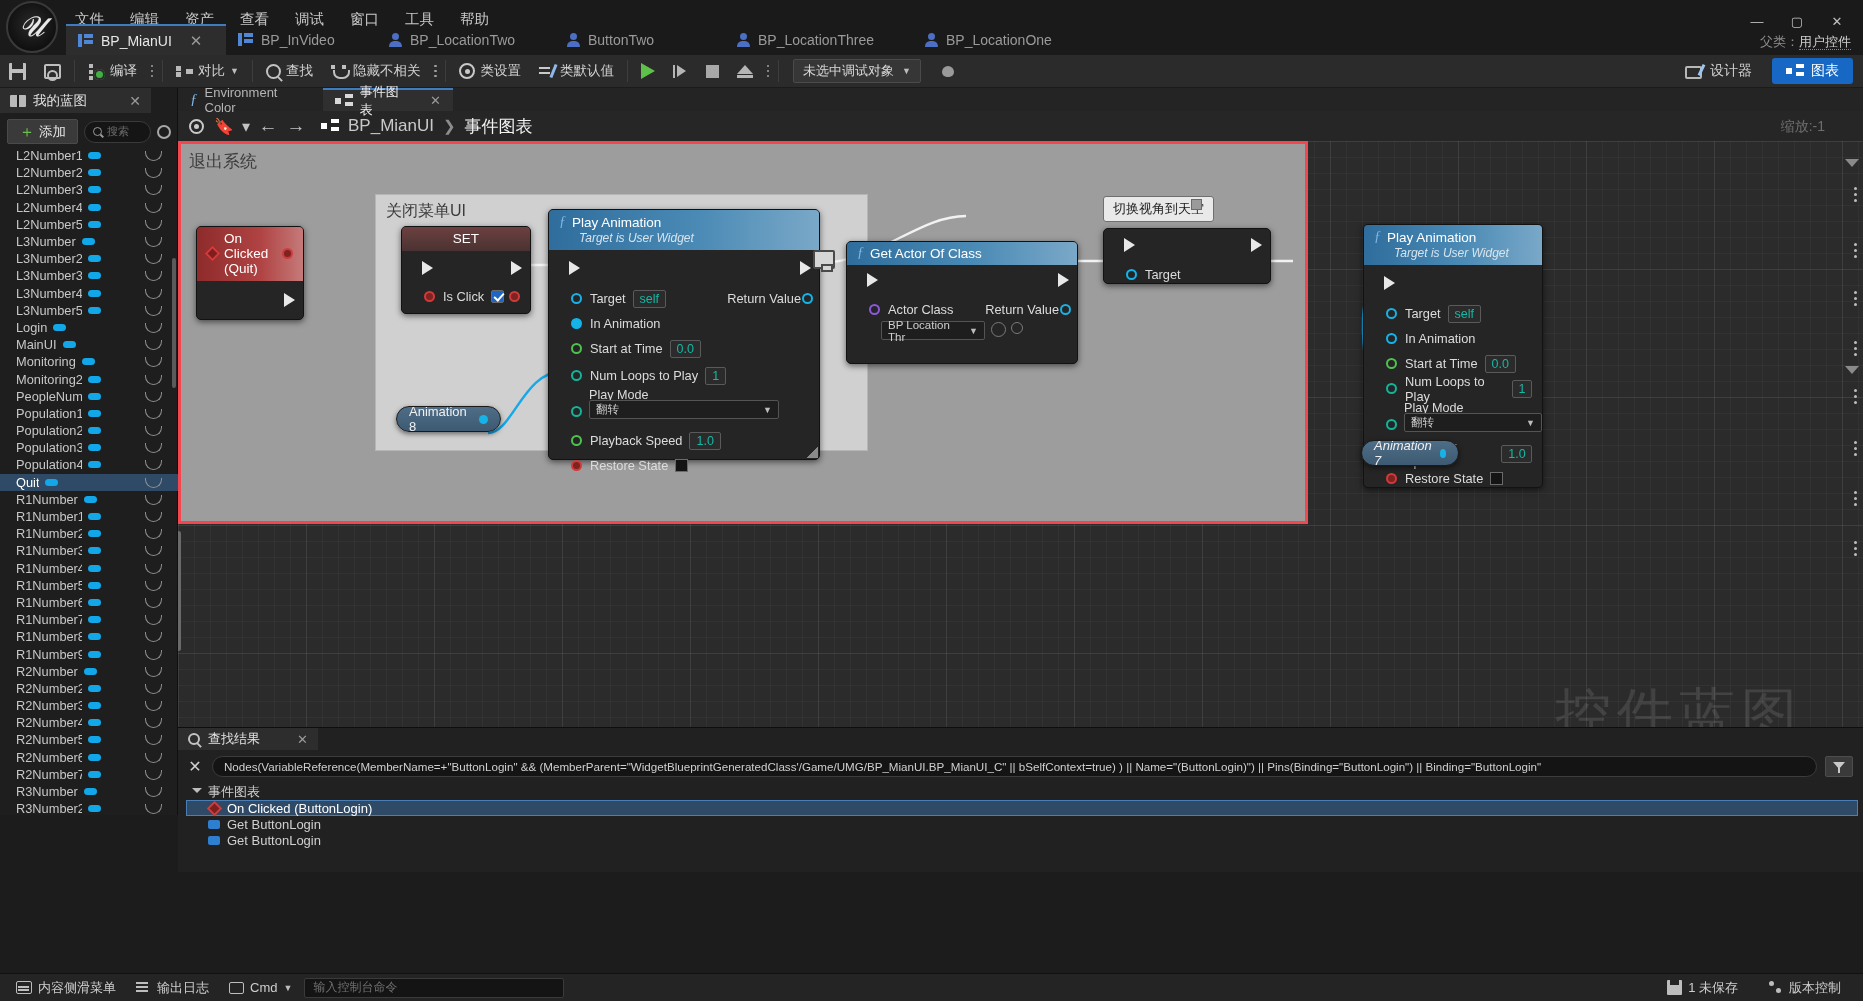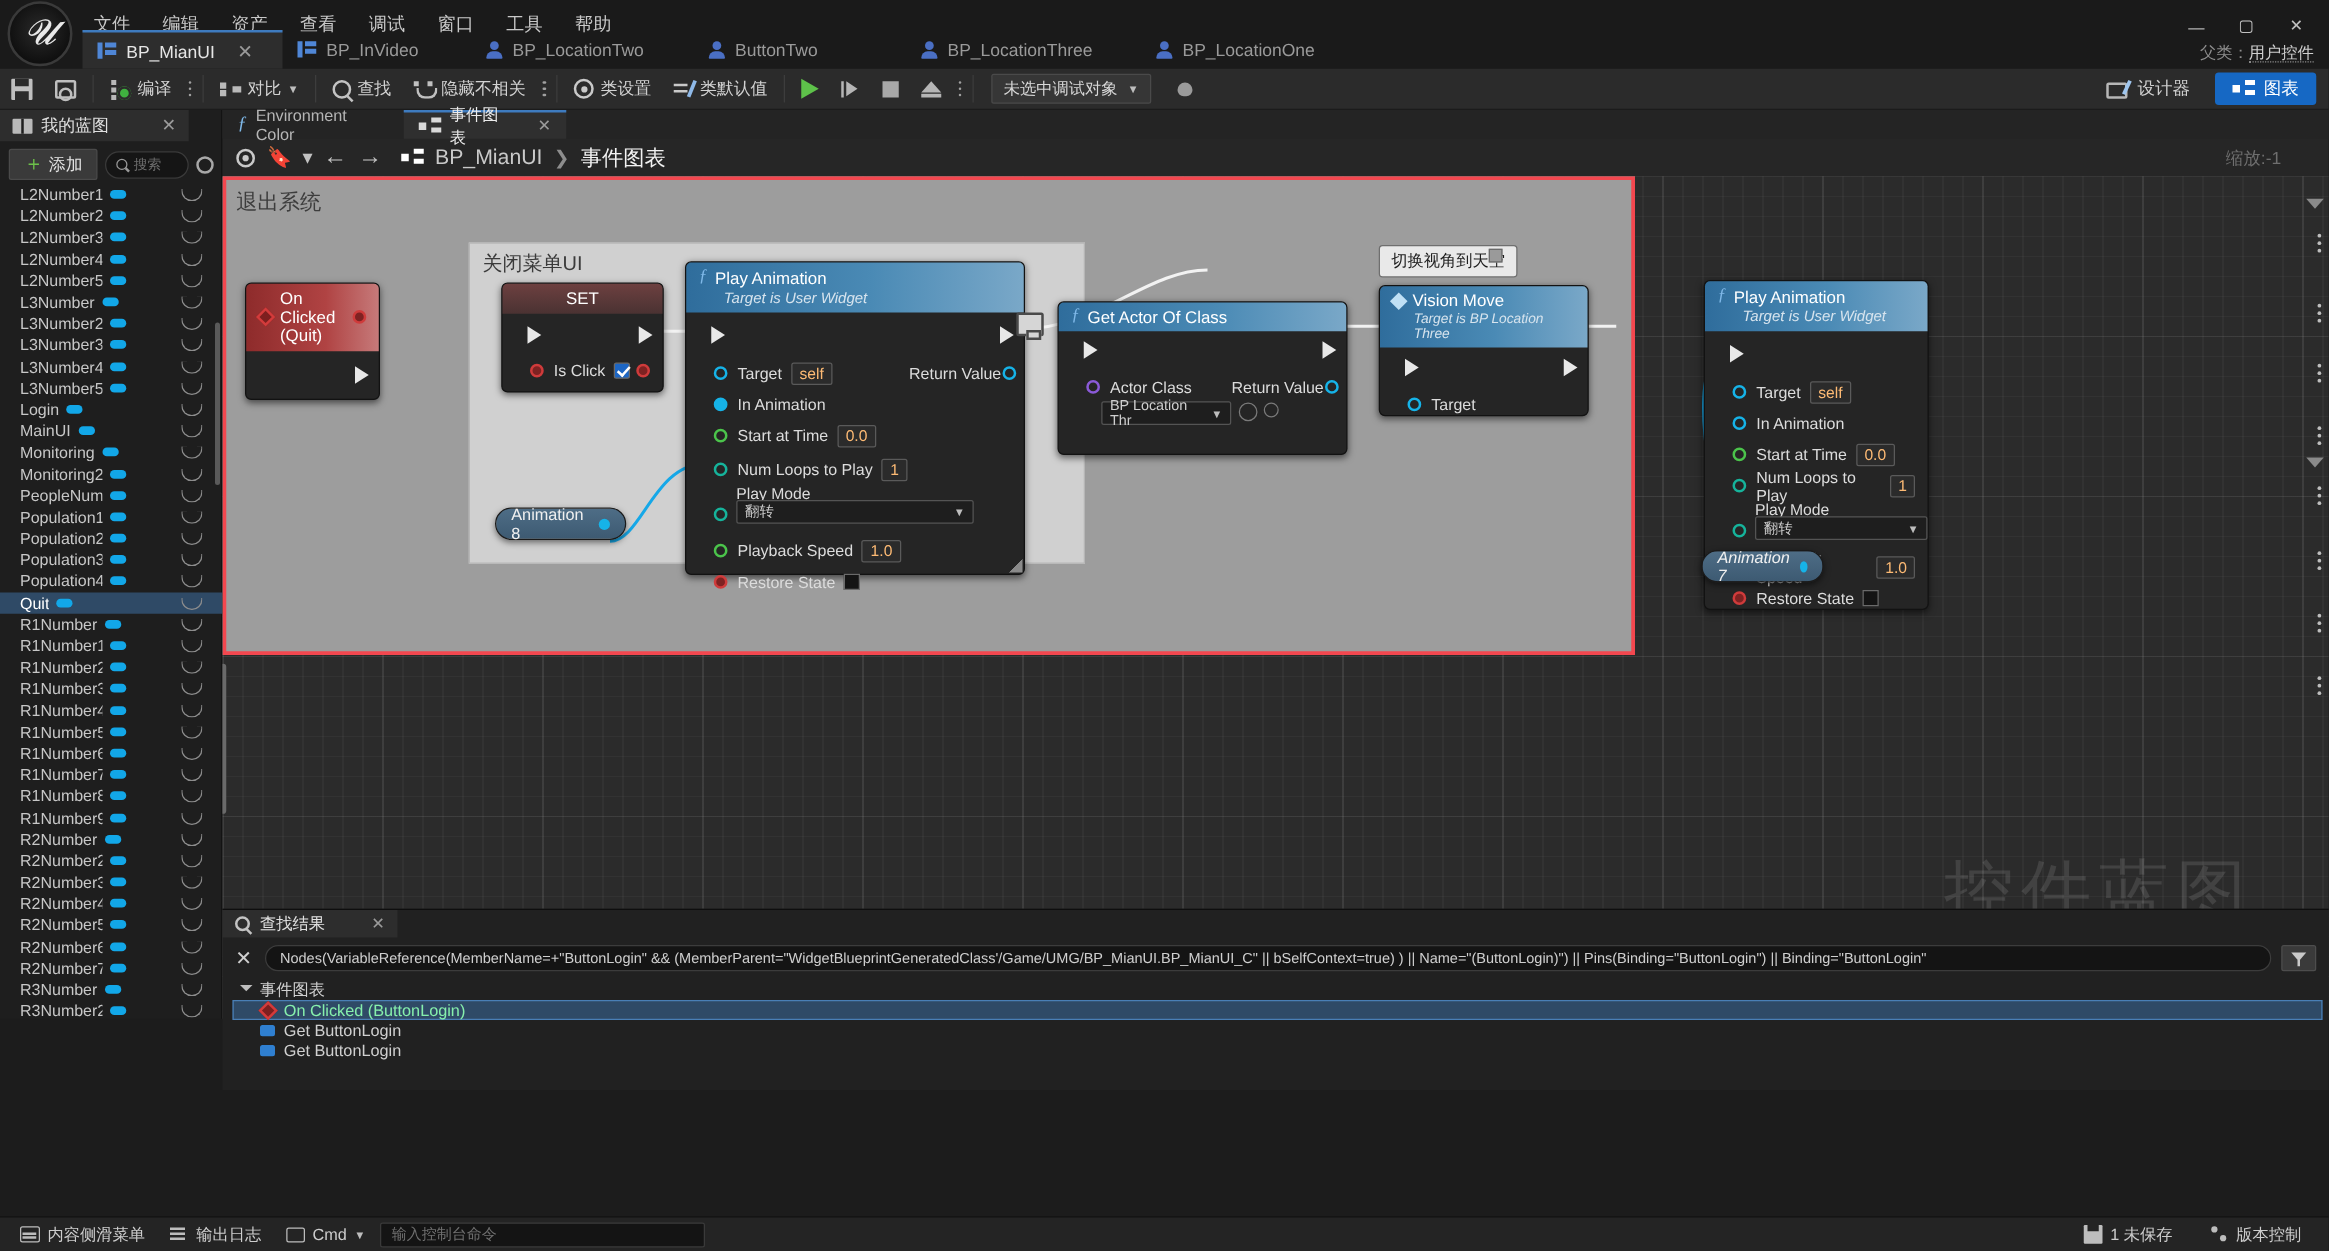--- a/index.html
+++ b/index.html
@@ -212,21 +212,21 @@
   .pin { width:11px;height:11px;flex:none; }
   .pin.exec { width:0;height:0;border-left:11px solid #e8e8e8;border-top:7px solid transparent;border-bottom:7px solid transparent; }
   .pin.circ { border-radius:50%; border:2.2px solid #16b3e8; }
   .pin.circ.filled { background:#16b3e8; }
   .pin.circ.green{ border-color:#4bc44b; }
   .pin.circ.teal{ border-color:#16b39b; }
   .pin.circ.blue{ border-color:#16b3e8; }
   .pin.circ.red{ border-color:#cf3b3b; background:#7e2222; }
   .pin.circ.purple{ border-color:#8b5ad8; }
   .field { border:1px solid #5a5a5a; background:#2b2b2b; border-radius:2px;
-    padding:1px 6px; font-size:12.5px; color:#fdba74; margin-left:7px; min-width:20px; text-align:center; }
+    padding:1px 6px; font-size:12.5px; color:#14b8a6; margin-left:7px; min-width:20px; text-align:center; }
   .chk { width:13px;height:13px;border:1px solid #6a6a6a;background:#1d66c4;border-radius:2px;
     position:relative;margin-left:7px; }
   .chk::after{content:"";position:absolute;left:4px;top:0px;width:4px;height:8px;border:2px solid #fff;border-left:none;border-top:none;transform:rotate(42deg);}
   .swatch { width:13px;height:13px;background:#141414;border:1px solid #6a6a6a;margin-left:7px;display:inline-block; }
   .combo { border:1px solid #545454;background:#1e1e1e;border-radius:2px;height:19px;
     display:flex;align-items:center;padding:0 6px;font-size:11.5px;color:#cfcfcf; }
   .combo .carat{ margin-left:auto;font-size:9px;color:#bdbdbd; }
   .plabel { font-size:12.6px; color:#dcdcdc; }
 
   .pillnode { position:absolute; background:linear-gradient(180deg,#4e6d86,#3d5a72);
@@ -256,21 +256,21 @@
   .fp-input { flex:1;height:21px;background:#141414;border:1px solid #3c3c3c;border-radius:11px;
     display:flex;align-items:center;padding:0 11px;font-size:11.6px;color:#cfcfcf;overflow:hidden;white-space:nowrap; }
   .fp-btn { width:28px;height:21px;background:#3a3a3a;border:1px solid #4d4d4d;border-radius:2px;
     display:flex;align-items:center;justify-content:center; }
   .i-filter{width:12px;height:12px;position:relative;}
   .i-filter::before{content:"";position:absolute;left:0;top:1px;border-top:7px solid #c9c9c9;border-left:6px solid transparent;border-right:6px solid transparent;}
   .i-filter::after{content:"";position:absolute;left:5px;top:7px;width:2px;height:5px;background:#c9c9c9;}
   .fp-tree { padding:3px 0 0 8px; }
   .fp-node { display:flex;align-items:center;gap:6px;height:16px;font-size:13px;color:#d0d0d0;padding-left:6px; }
   .fp-child { display:flex;align-items:center;gap:7px;height:16px;font-size:13px;color:#d0d0d0;padding-left:22px; }
-  .fp-child.hl { background:#2f4a66; color:#86efac; border:1px solid #4a7fb5;text-align:right; }
+  .fp-child.hl { background:#2f4a66; color:#ffffff; border:1px solid #4a7fb5;text-align:right; }
   .tri { width:0;height:0;border-left:5px solid #bdbdbd;border-top:3.5px solid transparent;border-bottom:3.5px solid transparent; }
   .tri.open { border-left:5px solid transparent;border-right:5px solid transparent;border-top:5px solid #bdbdbd; }
   .ico-evt { width:11px;height:11px;transform:rotate(45deg);border:2px solid #d23b3b;background:#7d1f1f;flex:none; }
   .ico-var { width:12px;height:9px;background:#2f7fd0;border-radius:2px;flex:none; }
 
   
   .statusbar { position:absolute; left:0; top:872px; width:1863px; height:129px; background:#1c1c1c; }
   .sb-inner { position:absolute;left:0;bottom:0;width:1863px;height:28px;background:#242424;
     border-top:1px solid #111;display:flex;align-items:center;gap:4px;padding:0 8px; }
   .sb-btn { display:flex;align-items:center;gap:6px;height:22px;padding:0 8px;font-size:13px;color:#cdcdcd; }
@@ -824,27 +824,20 @@
             <div class="combo" style="position:absolute;left:22px;top:56px;width:104px;">
               <span>BP Location Thr</span>
               <span class="carat">▼</span>
             </div>
             <span style="position:absolute;left:132px;top:57px;width:15px;height:15px;border:1.5px solid #7a7a7a;border-radius:50%;"></span>
             <span style="position:absolute;left:152px;top:57px;width:12px;height:12px;border:1.5px solid #7a7a7a;border-radius:50%;"></span>
           </div>
         </div>
 
         <div class="node" style="left:925px; top:87px; width:168px;">
-          <div class="nhead fn">
-            <div class="ntitle">
-              <span style="width:10px;height:10px;background:#bfe0f5;transform:rotate(45deg);display:inline-block"></span>
-              <span>Vision Move</span>
-            </div>
-            <div class="nsub" style="padding-left:17px;font-size:11px">Target is BP Location Three</div>
-          </div>
           <div class="nbody" style="height:54px;">
             <div class="pin exec" style="position:absolute; left:8px; top:9px;"></div>
             <div class="pin exec" style="position:absolute; right:8px; top:9px;"></div>
             <div class="prow" style="position:absolute;left:0;top:33px;width:100%;">
               <span class="pin circ blue"></span>
               <span class="lbl">Target</span>
             </div>
           </div>
         </div>
 

